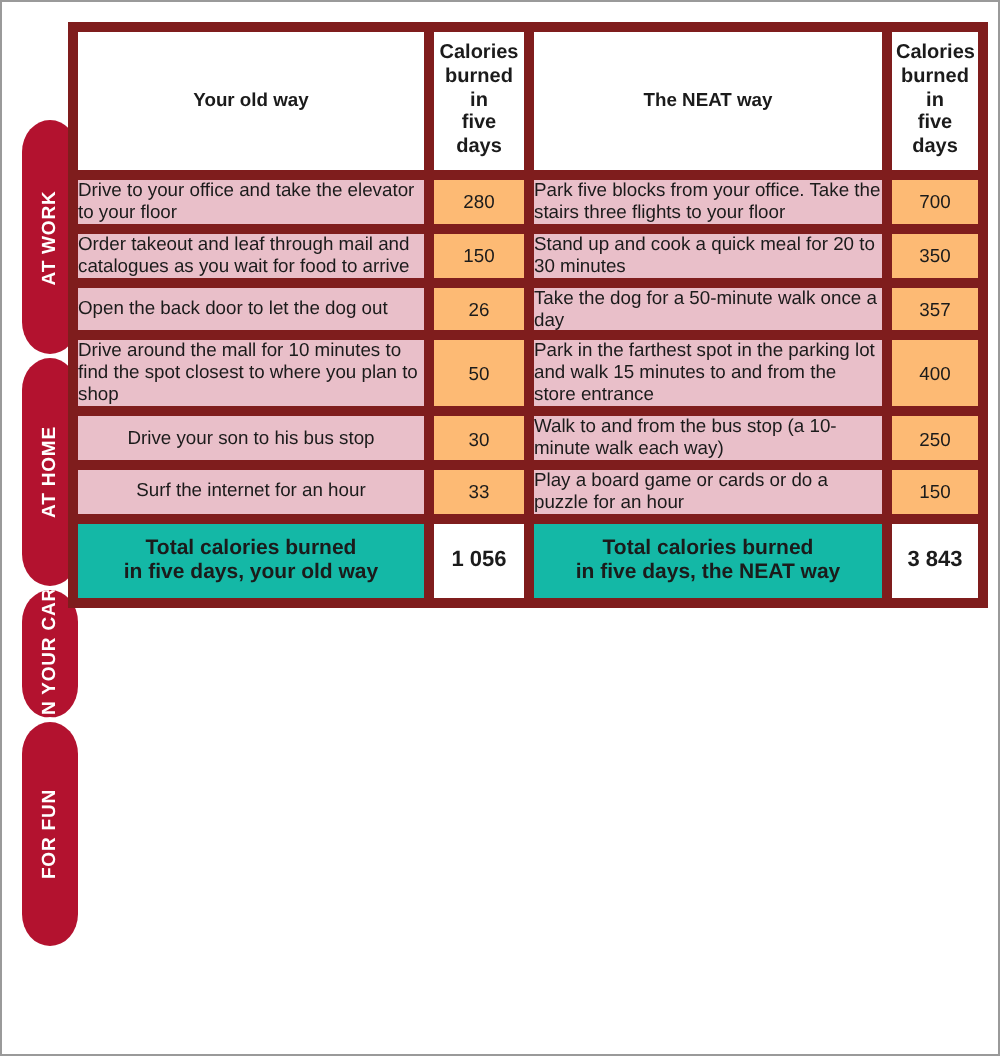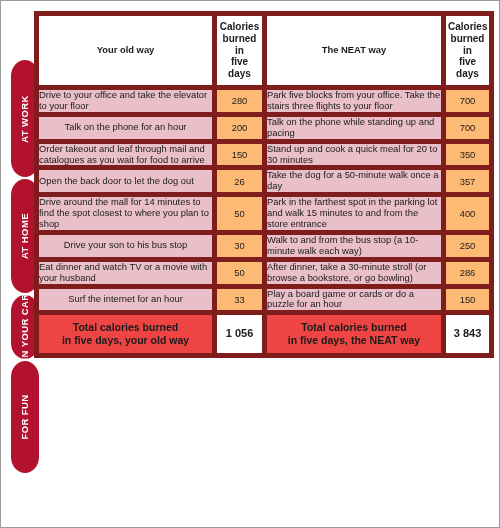--- a/index.html
+++ b/index.html
@@ -108,21 +108,21 @@
   }
   td.num {
     background: #fdba74;
     text-align: center;
     font-size: 10px;
     padding: 3px 2px;
   }
 
   
   tr.totals td {
-    background: #ef4444;
+    background: #14b8a6;
     font-weight: bold;
     text-align: center;
     line-height: 1.2;
     padding: 6px 4px;
     font-size: 10.5px;
   }
   tr.totals td.num {
     background: #ffffff;
     font-size: 11px;
   }
@@ -164,54 +164,42 @@
         </tr>
       </thead>
       <tbody id="tbody">
           <tr>
             <td class="desc">Drive to your office and take the elevator to your floor</td>
             <td class="num">280</td>
             <td class="desc">Park five blocks from your office. Take the stairs three flights to your floor</td>
             <td class="num">700</td>
           </tr>
           <tr>
-            <td class="desc center">Talk on the phone for an hour</td>
-            <td class="num">200</td>
-            <td class="desc">Talk on the phone while standing up and pacing</td>
-            <td class="num">700</td>
-          </tr>
-          <tr>
             <td class="desc">Order takeout and leaf through mail and catalogues as you wait for food to arrive</td>
             <td class="num">150</td>
             <td class="desc">Stand up and cook a quick meal for 20 to 30 minutes</td>
             <td class="num">350</td>
           </tr>
           <tr>
             <td class="desc">Open the back door to let the dog out</td>
             <td class="num">26</td>
             <td class="desc">Take the dog for a 50-minute walk once a day</td>
             <td class="num">357</td>
           </tr>
           <tr>
-            <td class="desc">Drive around the mall for 14 minutes to find the spot closest to where you plan to shop</td>
+            <td class="desc">Drive around the mall for 10 minutes to find the spot closest to where you plan to shop</td>
             <td class="num">50</td>
             <td class="desc">Park in the farthest spot in the parking lot and walk 15 minutes to and from the store entrance</td>
             <td class="num">400</td>
           </tr>
           <tr>
             <td class="desc center">Drive your son to his bus stop</td>
             <td class="num">30</td>
             <td class="desc">Walk to and from the bus stop (a 10-minute walk each way)</td>
             <td class="num">250</td>
-          </tr>
-          <tr>
-            <td class="desc">Eat dinner and watch TV or a movie with your husband</td>
-            <td class="num">50</td>
-            <td class="desc">After dinner, take a 30-minute stroll (or browse a bookstore, or go bowling)</td>
-            <td class="num">286</td>
           </tr>
           <tr>
             <td class="desc center">Surf the internet for an hour</td>
             <td class="num">33</td>
             <td class="desc">Play a board game or cards or do a puzzle for an hour</td>
             <td class="num">150</td>
           </tr>
           <tr class="totals">
             <td>Total calories burned<br>in five days, your old way</td>
             <td class="num">1 056</td>

